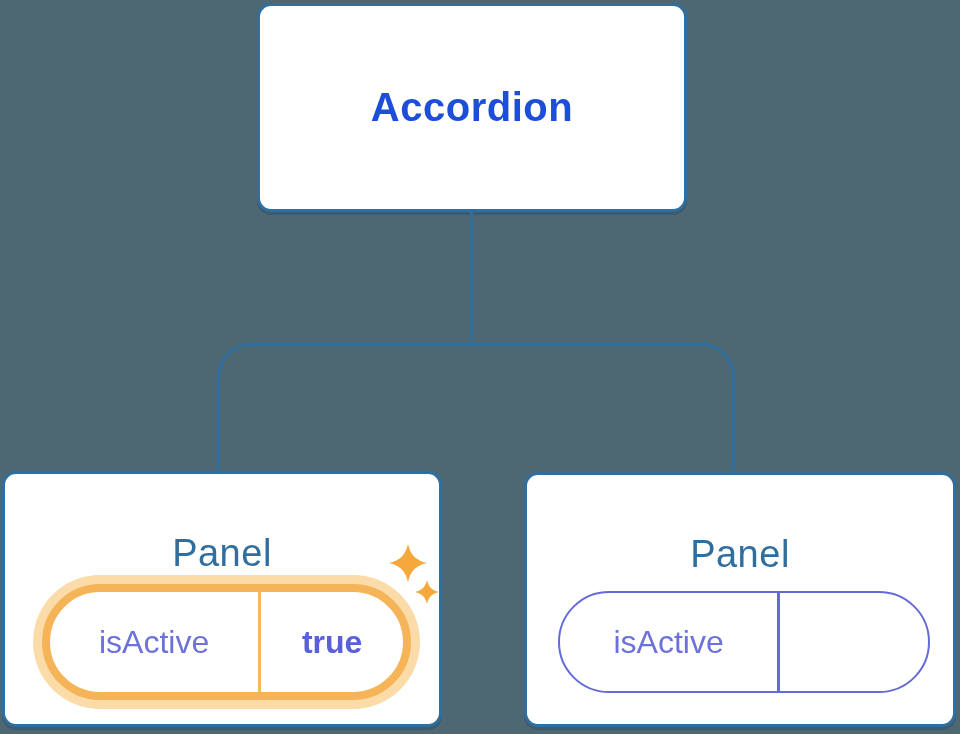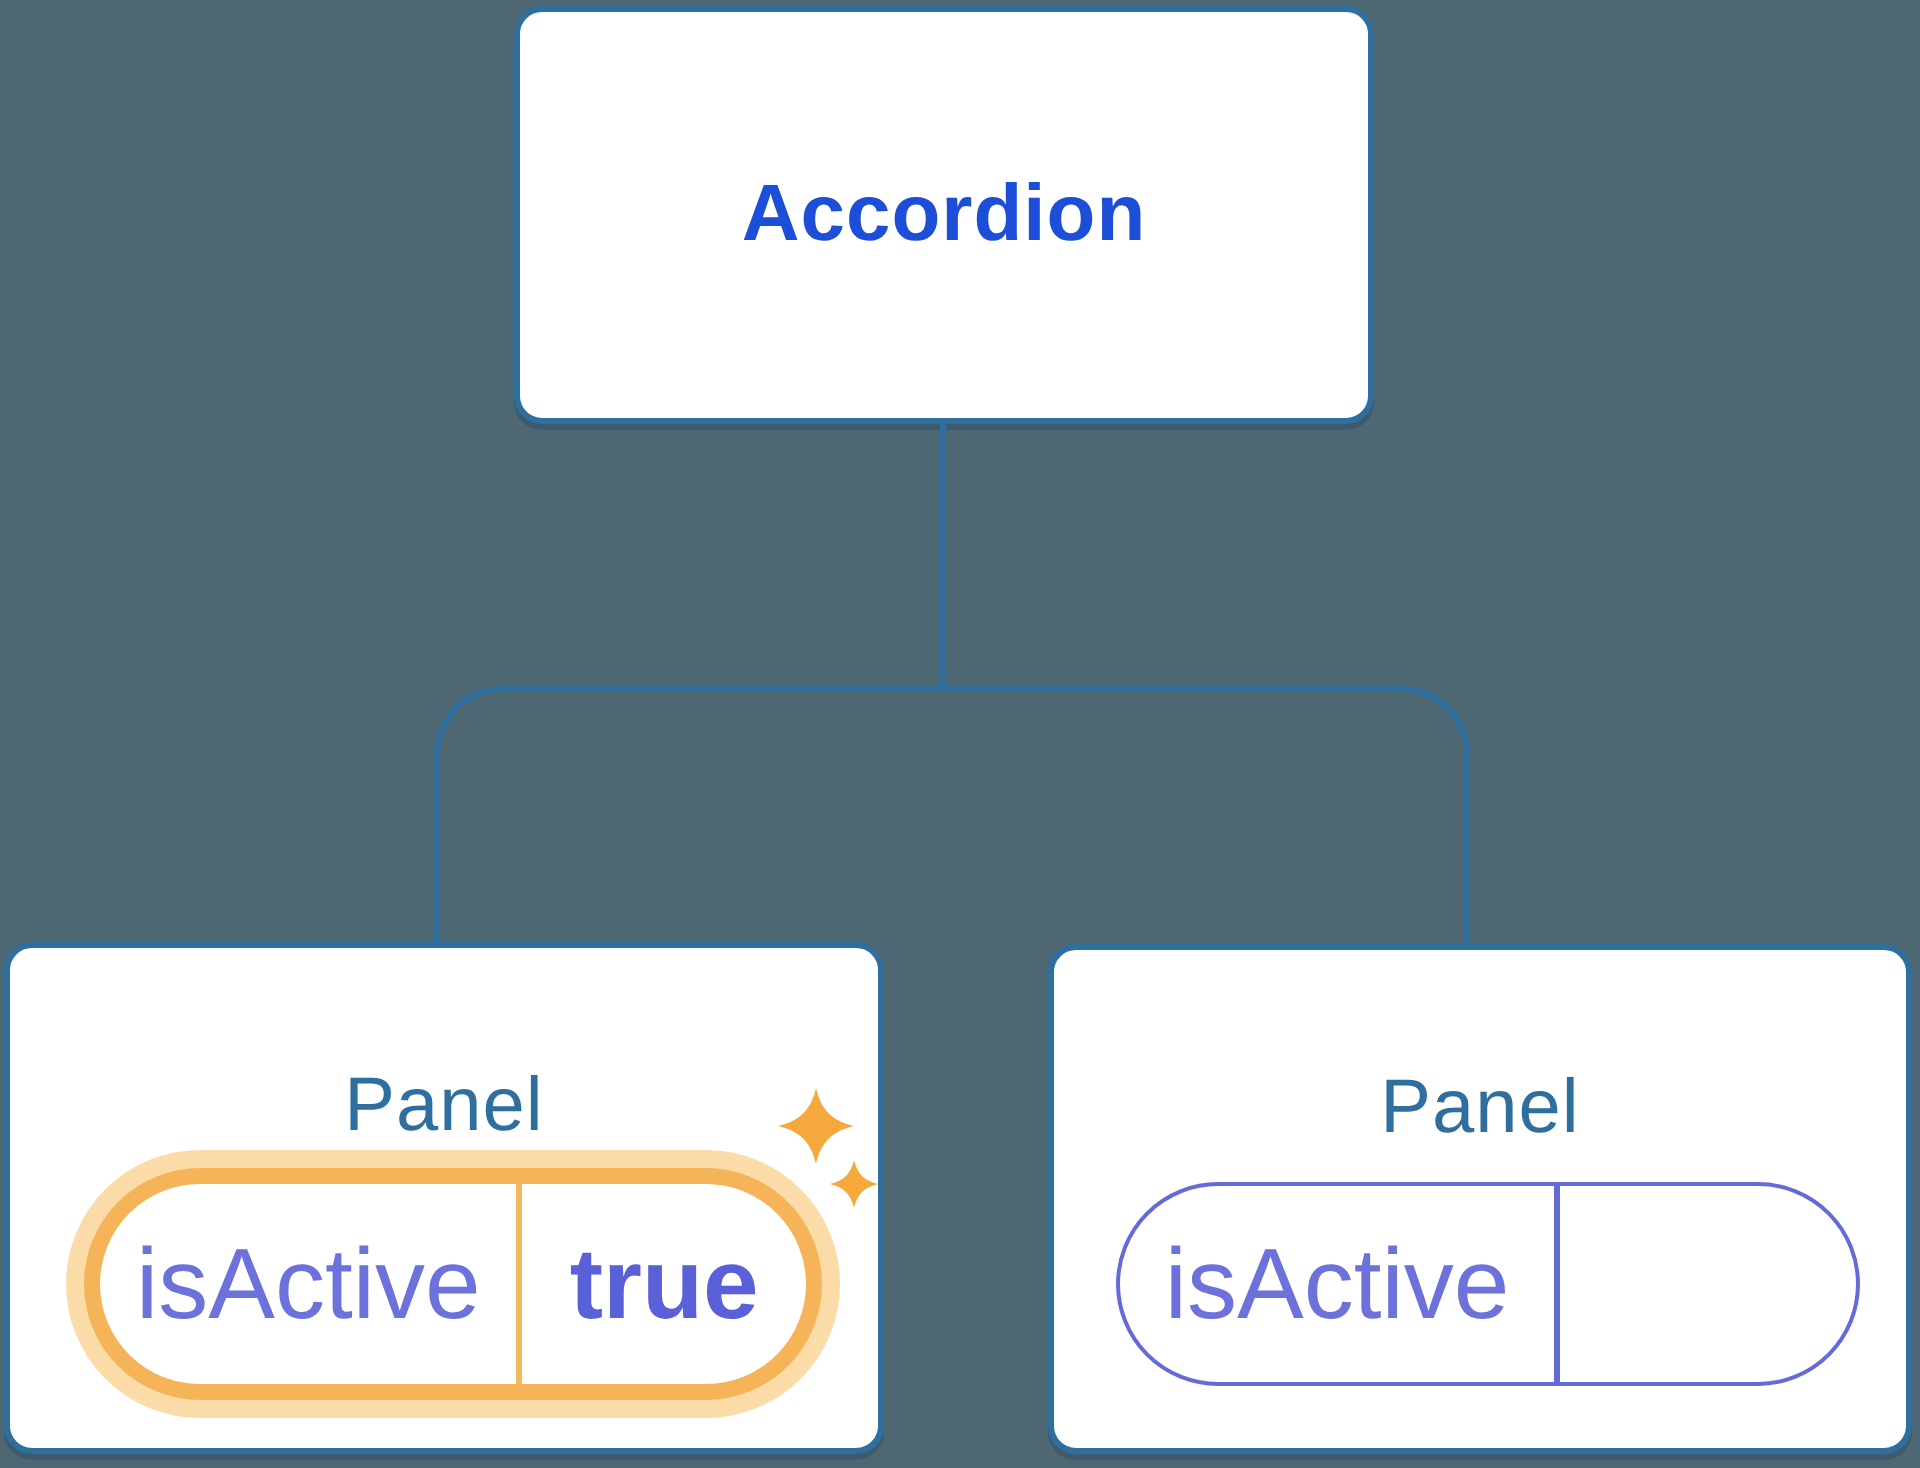--- a/index.html
+++ b/index.html
@@ -46,21 +46,21 @@
     box-sizing:border-box;}
 
   
   .state-pill{
     position:absolute;
     background:#fff;
     display:flex;align-items:stretch;
     box-sizing:border-box;}
   .state-pill .cell{
     display:flex;align-items:center;justify-content:center;
-    font-size:50px;color:#6c71db;}
+    font-size:32px;color:#6c71db;}
   .state-pill .cell-name{flex:0 0 59%;}
   .state-pill .cell-value{flex:1 1 auto;}
 
   .pill-active{
     left:37px;top:110px;width:369px;height:116px;
     border:8px solid #f6b458;
     border-radius:70px;
     box-shadow:0 0 0 9px #fbdcа8; 
     box-shadow:0 0 0 9px #fbdca8;
   }

